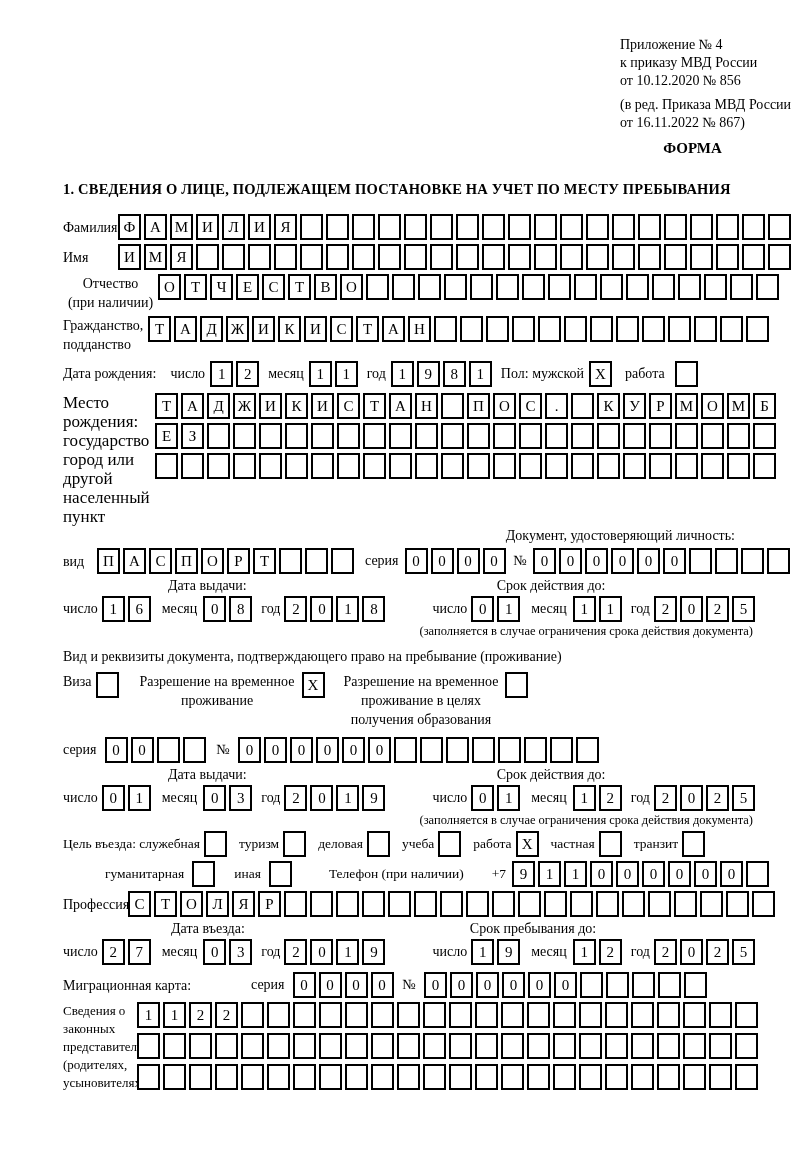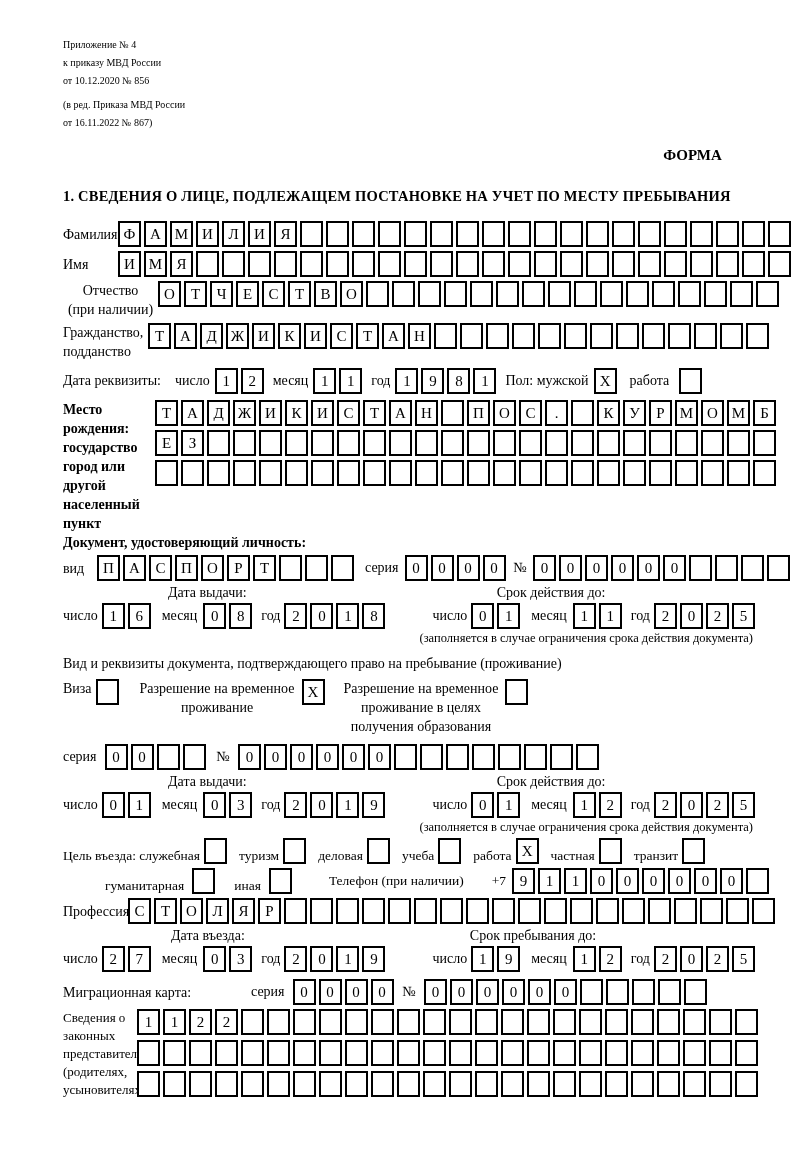--- a/index.html
+++ b/index.html
@@ -2,46 +2,46 @@
 <html><head>
 <meta charset="utf-8">
 <style>
   html,body{margin:0;padding:0;background:#888;}
   .page{
     width:800px;height:1163px;background:#ffffff;color:#000;
     font-family:"Liberation Serif","DejaVu Serif",serif;
     position:relative;overflow:hidden;box-sizing:border-box;
     padding:36px 5px 0 63px;
   }
-  .annex{font-size:10px;line-height:18px;}
+  .annex{margin-left:557px;font-size:14px;line-height:18px;}
   .annex .gap{height:6px;}
-  .forma{margin-top:15px;margin-left:557px;width:145px;text-align:center;font-weight:bold;font-size:15px;}
+  .forma{margin-top:8px;margin-left:557px;width:145px;text-align:center;font-weight:bold;font-size:15px;}
   .title{margin-top:14px;text-align:center;font-weight:bold;font-size:16px;line-height:23px;margin-left:-20px;}
   .blankline{display:inline-block;width:55px;border-bottom:2px solid #000;margin-left:10px;}
   .s1{margin-top:24px;font-weight:bold;font-size:14.5px;letter-spacing:0.2px;}
   .row{display:flex;align-items:center;margin-top:4px;}
   .row.top{align-items:flex-start;}
   .lblcol{font-size:14px;line-height:19px;flex:none;}
   .lbl{font-size:14px;flex:none;}
   .cells{display:inline-flex;flex:none;}
   .cell{
     display:inline-flex;align-items:center;justify-content:center;flex:none;
     width:23px;height:26px;border:2px solid #000;margin-right:3px;
     box-sizing:border-box;font-size:15px;background:#fff;
   }
   .stack > .cells{display:flex;margin-bottom:4px;}
-  .dochead{margin-top:2px;text-align:left;font-weight:bold;font-size:14px;margin-right:60px;}
+  .dochead{margin-top:2px;text-align:right;font-weight:normal;font-size:14px;margin-right:60px;}
   .hdrrow{display:flex;font-size:14px;margin-top:4px;}
   .note{font-size:12.5px;text-align:right;padding-right:42px;margin-top:2px;}
   .intro{font-size:14px;line-height:19px;margin-top:8px;}
   .cbrow{display:flex;align-items:flex-start;margin-top:6px;}
   .cbgroup{display:flex;align-items:flex-start;justify-content:space-between;}
   .cblabel{font-size:14px;line-height:19px;text-align:center;}
   .cbgroup .cells{margin-left:7px;}
-  .pitem{display:flex;align-items:flex-end;margin-left:9px;}
+  .pitem{display:flex;align-items:center;margin-left:9px;}
   .pitem .cells{margin-left:4px;}
   .smallfont{font-size:13.5px;}
   .spacer{flex:none;}
 </style>
 </head>
 <body>
 
 <div class="page">
 
   <div class="annex">
@@ -182,21 +182,21 @@
         <span class="cell"></span>
         <span class="cell"></span>
         <span class="cell"></span>
         <span class="cell"></span>
         <span class="cell"></span>
         <span class="cell"></span>
       </span>
   </div>
 
   <div class="row" style="margin-top:7px;">
-    <span class="lbl">Дата реквизиты:</span>
+    <span class="lbl">Дата рождения:</span>
     <span class="lbl" style="margin-left:14px;">число</span>
     <span class="cells" style="margin-left:5px;">
         <span class="cell">1</span>
         <span class="cell">2</span>
       </span>
     <span class="lbl" style="margin-left:6px;">месяц</span>
     <span class="cells" style="margin-left:5px;">
         <span class="cell">1</span>
         <span class="cell">1</span>
       </span>
@@ -211,21 +211,21 @@
     <span class="cells" style="margin-left:5px;">
         <span class="cell">X</span>
       </span>
     <span class="lbl" style="margin-left:10px;">работа</span>
     <span class="cells" style="margin-left:10px;">
         <span class="cell"></span>
       </span>
   </div>
 
   <div class="row top" style="margin-top:6px;">
-    <span class="lblcol" style="width:92px;font-size:14px;font-weight:bold;">
+    <span class="lblcol" style="width:92px;font-size:17px;">
       <span style="display:block;">Место рождения:</span>
       <span style="display:block;">государство</span>
       <span style="display:block;">город или другой</span>
       <span style="display:block;">населенный пункт</span>
     </span>
     <span class="stack">
       <span class="cells">
           <span class="cell">Т</span>
           <span class="cell">А</span>
           <span class="cell">Д</span>

